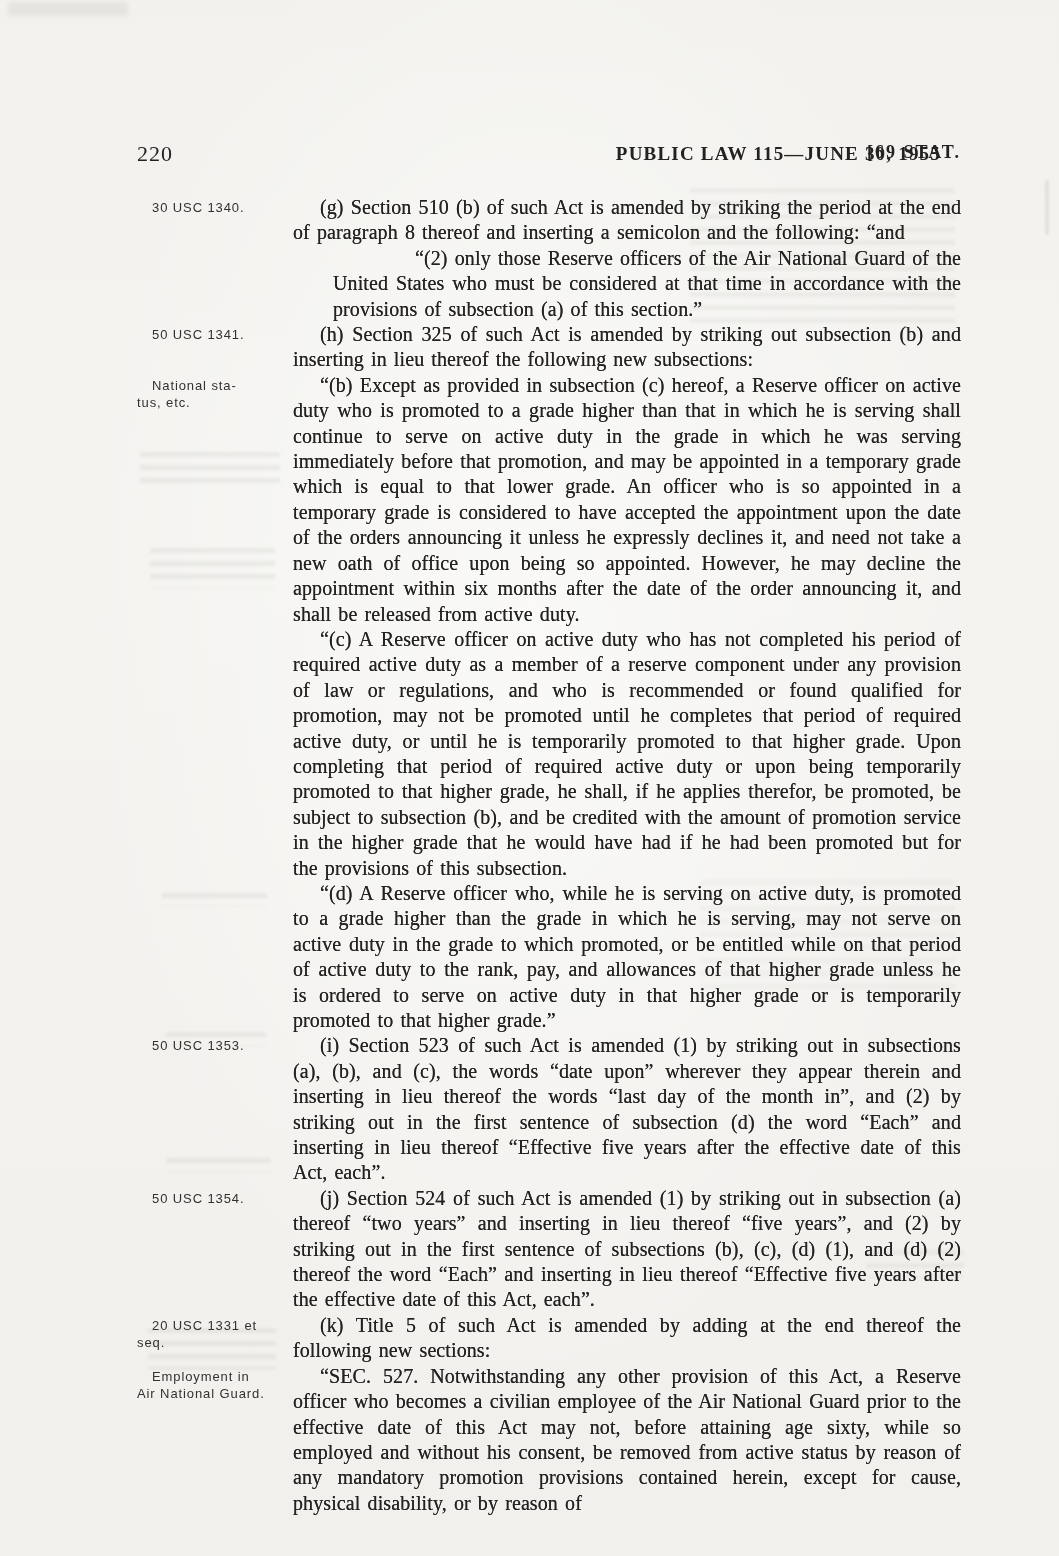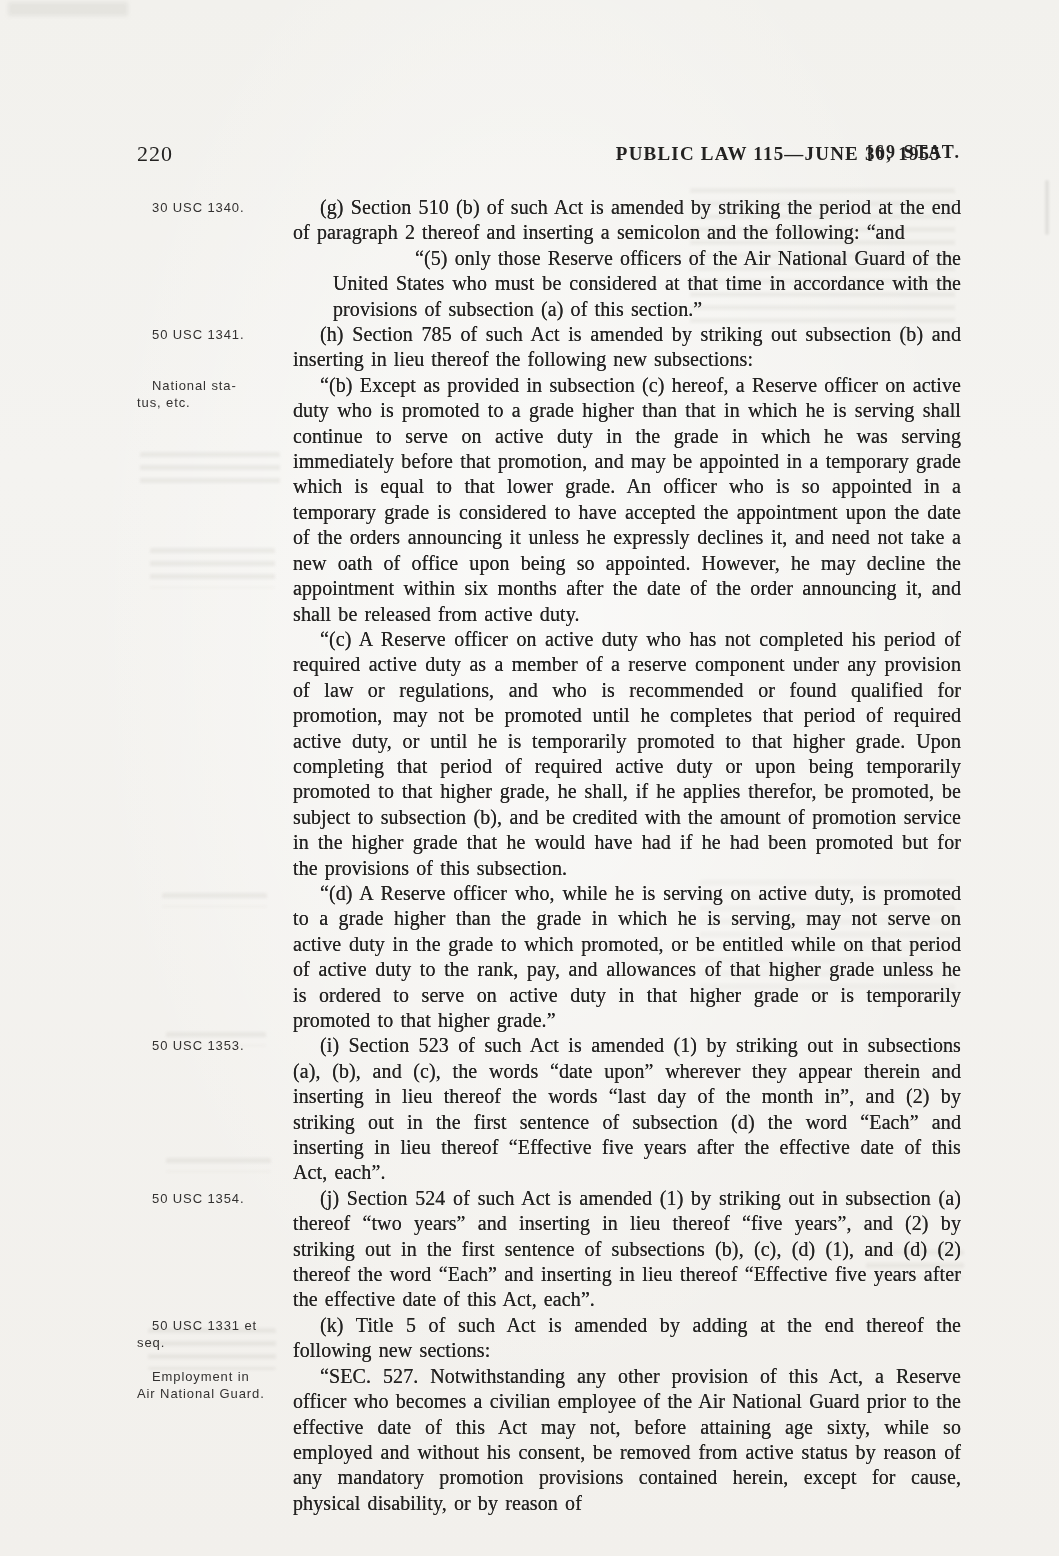--- a/index.html
+++ b/index.html
@@ -123,29 +123,29 @@
 
     <header class="pg-header">
       <div class="pgnum">220</div>
       <div class="ptitle">PUBLIC LAW 115—JUNE 30, 1955</div>
       <div class="statref">[69 STAT.</div>
     </header>
 
     <main>
         <div class="row">
           <div class="note">30 USC 1340.</div>
-          <div class="para p-first">(g) Section 510 (b) of such Act is amended by striking the period at the end of paragraph 2 thereof and inserting a semicolon and the following: “and</div>
+          <div class="para p-first">(g) Section 510 (b) of such Act is amended by striking the period at the end of paragraph 8 thereof and inserting a semicolon and the following: “and</div>
         </div>
         <div class="row">
           <div class="note"></div>
-          <div class="para p-block">“(5) only those Reserve officers of the Air National Guard of the United States who must be considered at that time in accordance with the provisions of subsection (a) of this section.”</div>
+          <div class="para p-block">“(2) only those Reserve officers of the Air National Guard of the United States who must be considered at that time in accordance with the provisions of subsection (a) of this section.”</div>
         </div>
         <div class="row">
           <div class="note">50 USC 1341.</div>
-          <div class="para p-first">(h) Section 785 of such Act is amended by striking out subsection (b) and inserting in lieu thereof the following new subsections:</div>
+          <div class="para p-first">(h) Section 325 of such Act is amended by striking out subsection (b) and inserting in lieu thereof the following new subsections:</div>
         </div>
         <div class="row">
           <div class="note">National sta-
 tus, etc.</div>
           <div class="para p-first">“(b) Except as provided in subsection (c) hereof, a Reserve officer on active duty who is promoted to a grade higher than that in which he is serving shall continue to serve on active duty in the grade in which he was serving immediately before that promotion, and may be appointed in a temporary grade which is equal to that lower grade. An officer who is so appointed in a temporary grade is considered to have accepted the appointment upon the date of the orders announcing it unless he expressly declines it, and need not take a new oath of office upon being so appointed.  However, he may decline the appointment within six months after the date of the order announcing it, and shall be released from active duty.</div>
         </div>
         <div class="row">
           <div class="note"></div>
           <div class="para p-first">“(c) A Reserve officer on active duty who has not completed his period of required active duty as a member of a reserve component under any provision of law or regulations, and who is recommended or found qualified for promotion, may not be promoted until he completes that period of required active duty, or until he is temporarily promoted to that higher grade.  Upon completing that period of required active duty or upon being temporarily promoted to that higher grade, he shall, if he applies therefor, be promoted, be subject to subsection (b), and be credited with the amount of promotion service in the higher grade that he would have had if he had been promoted but for the provisions of this subsection.</div>
         </div>
@@ -155,21 +155,21 @@
         </div>
         <div class="row">
           <div class="note">50 USC 1353.</div>
           <div class="para p-first">(i) Section 523 of such Act is amended (1) by striking out in subsections (a), (b), and (c), the words “date upon” wherever they appear therein and inserting in lieu thereof the words “last day of the month in”, and (2) by striking out in the first sentence of subsection (d) the word “Each” and inserting in lieu thereof “Effective five years after the effective date of this Act, each”.</div>
         </div>
         <div class="row">
           <div class="note">50 USC 1354.</div>
           <div class="para p-first">(j) Section 524 of such Act is amended (1) by striking out in subsection (a) thereof “two years” and inserting in lieu thereof “five years”, and (2) by striking out in the first sentence of subsections (b), (c), (d) (1), and (d) (2) thereof the word “Each” and inserting in lieu thereof “Effective five years after the effective date of this Act, each”.</div>
         </div>
         <div class="row">
-          <div class="note">50 USC 1331 et
+          <div class="note">20 USC 1331 et
 seq.</div>
           <div class="para p-first">(k) Title 5 of such Act is amended by adding at the end thereof the following new sections:</div>
         </div>
         <div class="row">
           <div class="note">Employment in
 Air National Guard.</div>
           <div class="para p-first">“SEC. 527. Notwithstanding any other provision of this Act, a Reserve officer who becomes a civilian employee of the Air National Guard prior to the effective date of this Act may not, before attaining age sixty, while so employed and without his consent, be removed from active status by reason of any mandatory promotion provisions contained herein, except for cause, physical disability, or by reason of</div>
         </div>
       </main>
 

